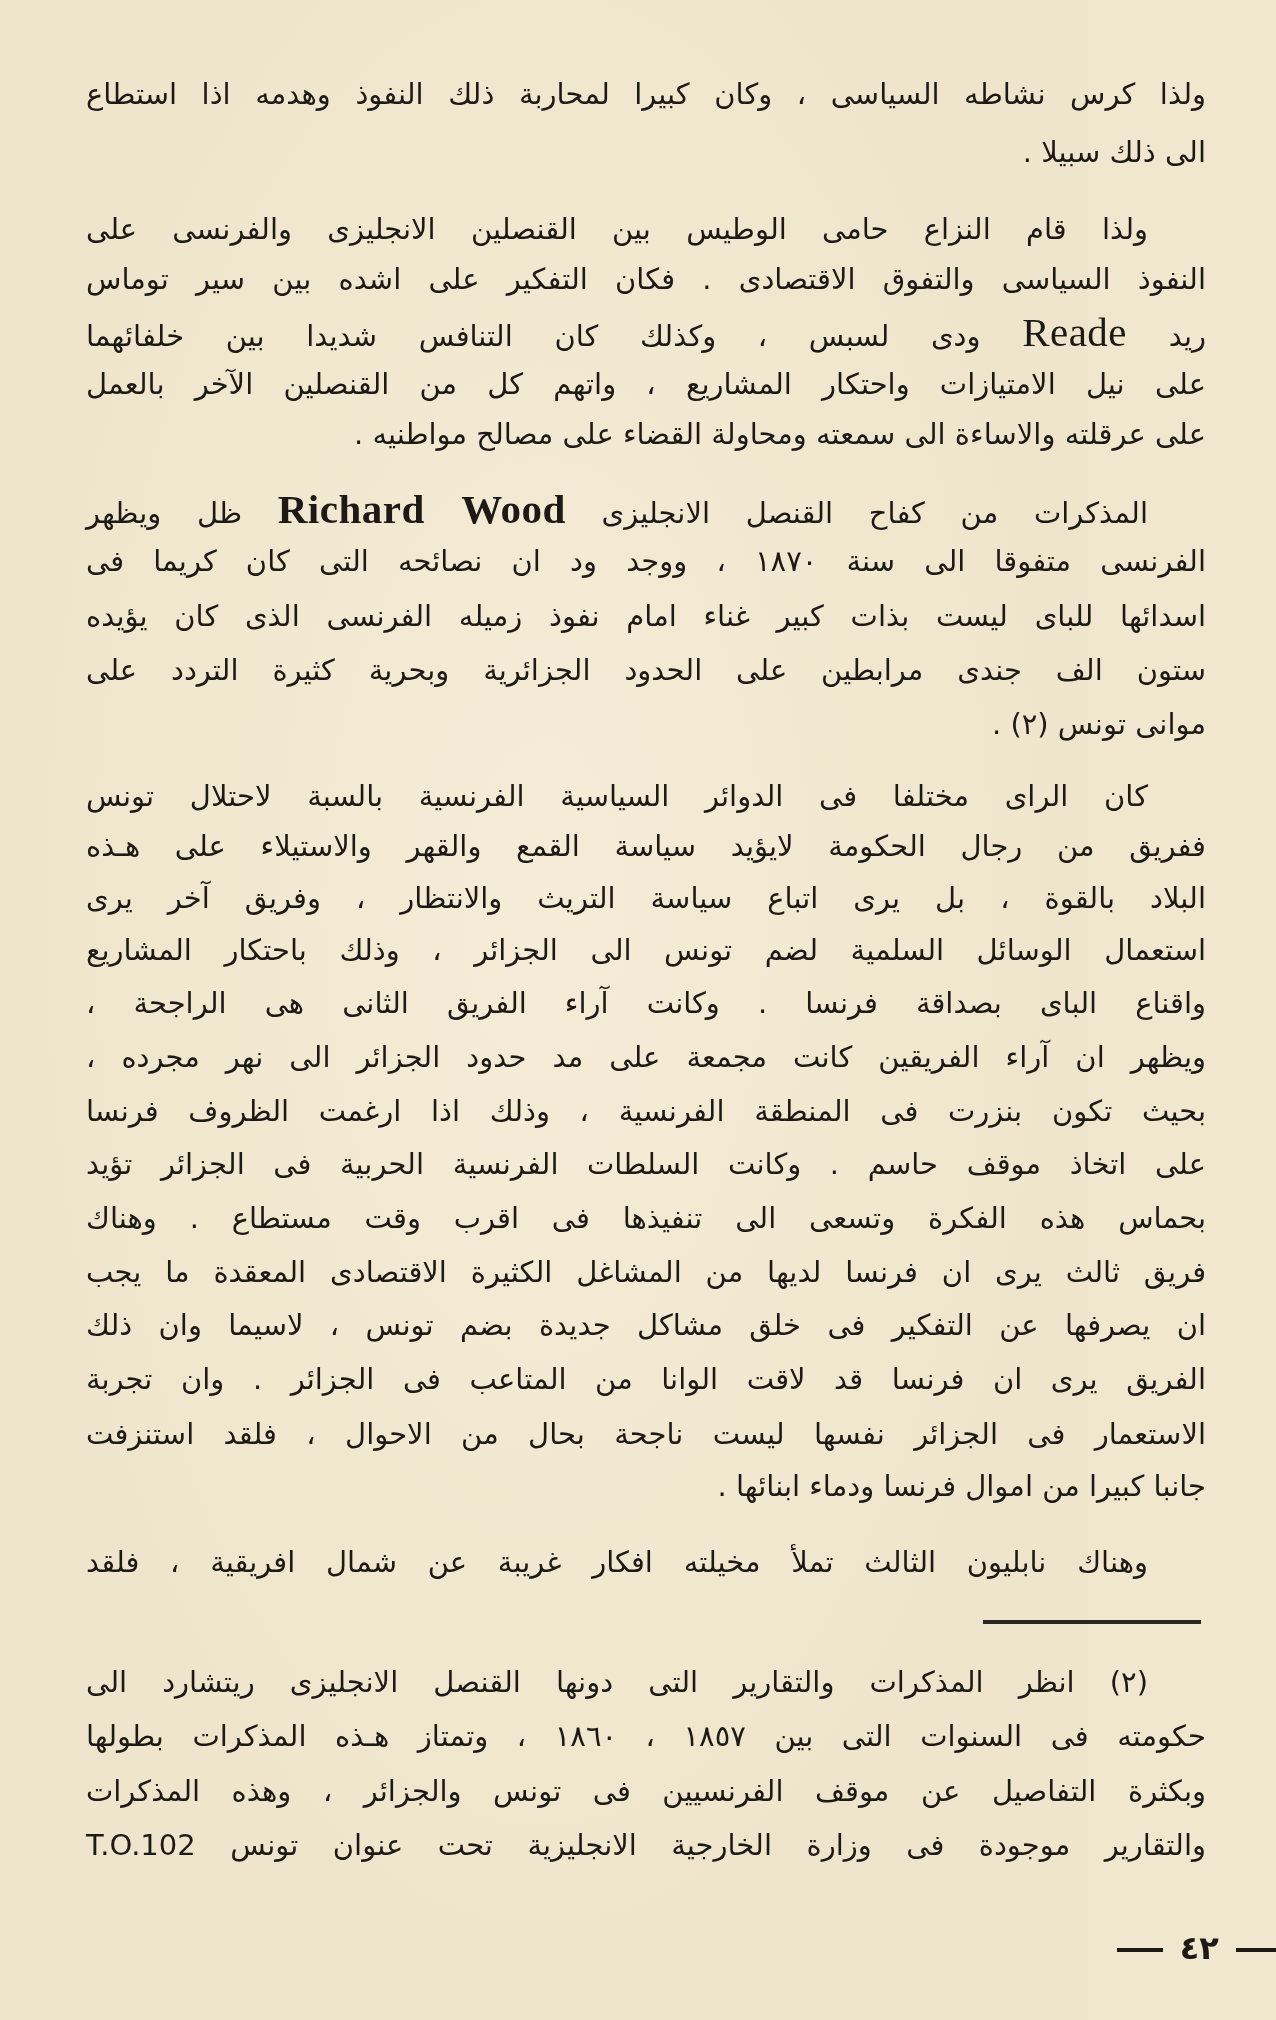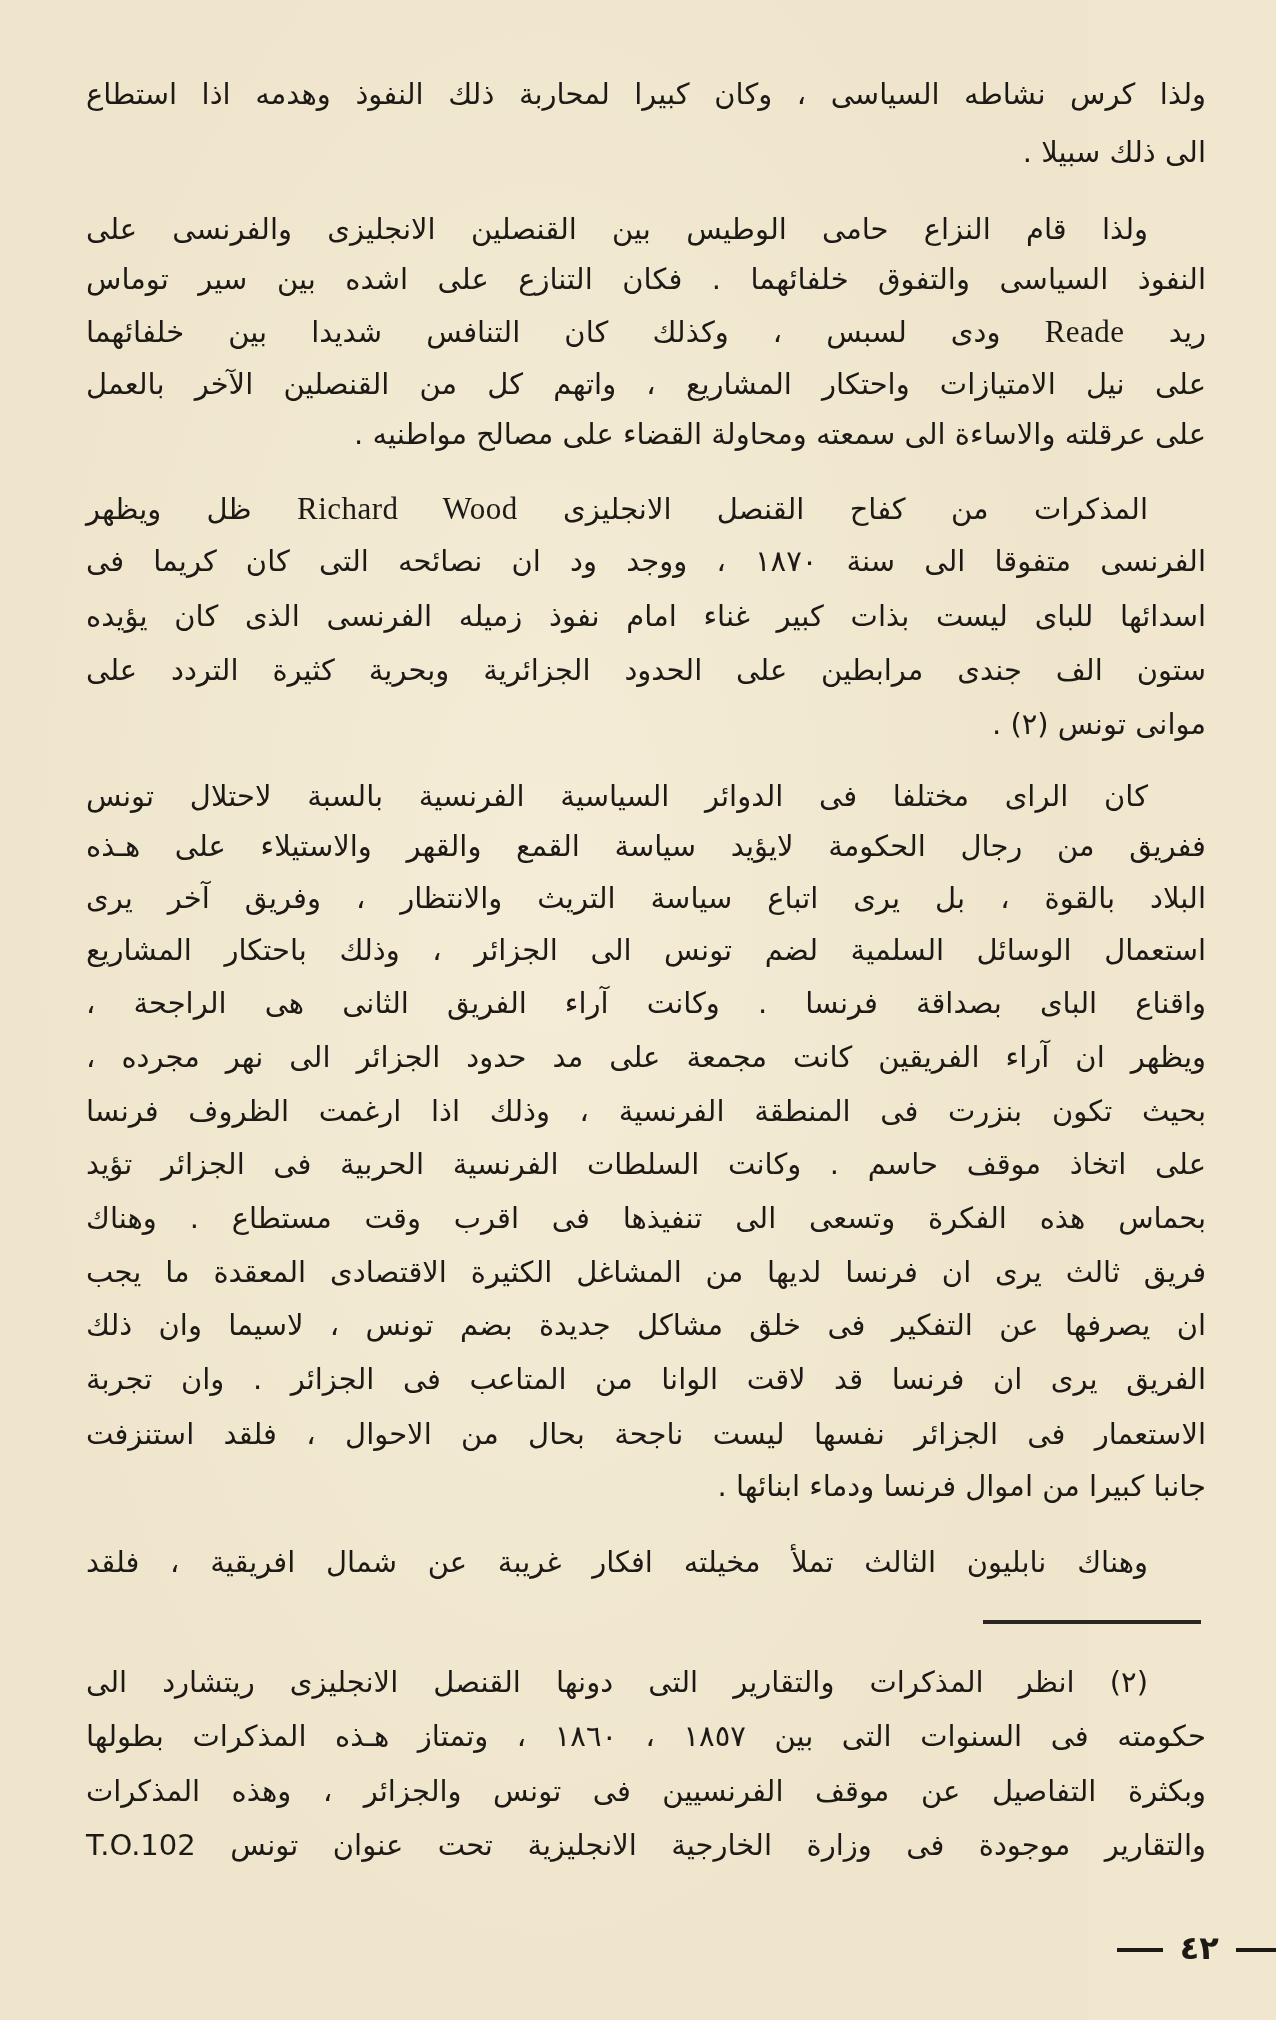--- a/index.html
+++ b/index.html
@@ -39,21 +39,21 @@
   }
   .line.last {
     text-align-last: right;
   }
   .line.indent {
     padding-right: 58px;
     width: 1062px;
   }
   .latin {
     font-family: "Liberation Serif", serif;
-    font-size: 31px;
+    font-size: 41px;
     letter-spacing: 0.5px;
   }
   .footnote-sep {
     position: absolute;
     left: 983px;
     top: 1620px;
     width: 218px;
     height: 4px;
     background: #2a2622;
   }
@@ -81,34 +81,34 @@
 
 <div class="page">
 
   <div>
     <div class="line" style="top:94px">ولذا كرس نشاطه السياسى ، وكان كبيرا لمحاربة ذلك النفوذ وهدمه اذا استطاع</div>
     <div class="line last" style="top:152px">الى ذلك سبيلا .</div>
   </div>
 
   <div>
     <div class="line indent" style="top:229px">ولذا قام النزاع حامى الوطيس بين القنصلين الانجليزى والفرنسى على</div>
-    <div class="line" style="top:279px">النفوذ السياسى والتفوق خلفائهما . فكان التنازع على اشده بين سير توماس</div>
+    <div class="line" style="top:279px">النفوذ السياسى والتفوق الاقتصادى . فكان التفكير على اشده بين سير توماس</div>
     <div class="line" style="top:332px">
       <span>ريد</span>
       <span class="latin">Reade</span>
       <span>ودى لسبس ، وكذلك كان التنافس شديدا بين خلفائهما</span>
     </div>
     <div class="line" style="top:384px">على نيل الامتيازات واحتكار المشاريع ، واتهم كل من القنصلين الآخر بالعمل</div>
     <div class="line last" style="top:434px">على عرقلته والاساءة الى سمعته ومحاولة القضاء على مصالح مواطنيه .</div>
   </div>
 
   <div>
     <div class="line indent" style="top:509px">
       <span>المذكرات من كفاح القنصل الانجليزى</span>
-      <span class="latin" style="font-weight:normal">Richard Wood</span>
+      <span class="latin" style="font-weight:bold">Richard Wood</span>
       <span>ظل ويظهر</span>
     </div>
     <div class="line" style="top:561px">الفرنسى متفوقا الى سنة ١٨٧٠ ، ووجد ود ان نصائحه التى كان كريما فى</div>
     <div class="line" style="top:616px">اسدائها للباى ليست بذات كبير غناء امام نفوذ زميله الفرنسى الذى كان يؤيده</div>
     <div class="line" style="top:670px">ستون الف جندى مرابطين على الحدود الجزائرية وبحرية كثيرة التردد على</div>
     <div class="line last" style="top:724px">موانى تونس (٢) .</div>
   </div>
 
   <div>
     <div class="line indent" style="top:796px">كان الراى مختلفا فى الدوائر السياسية الفرنسية بالسبة لاحتلال تونس</div>

